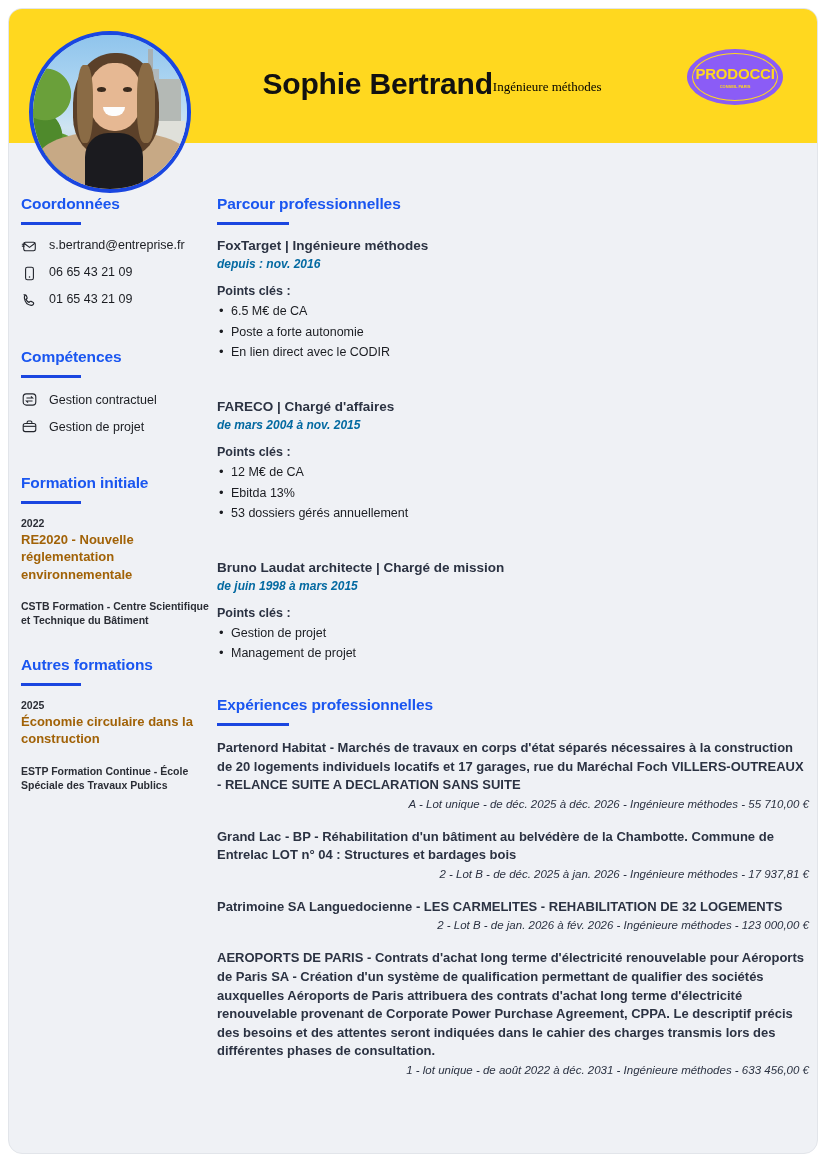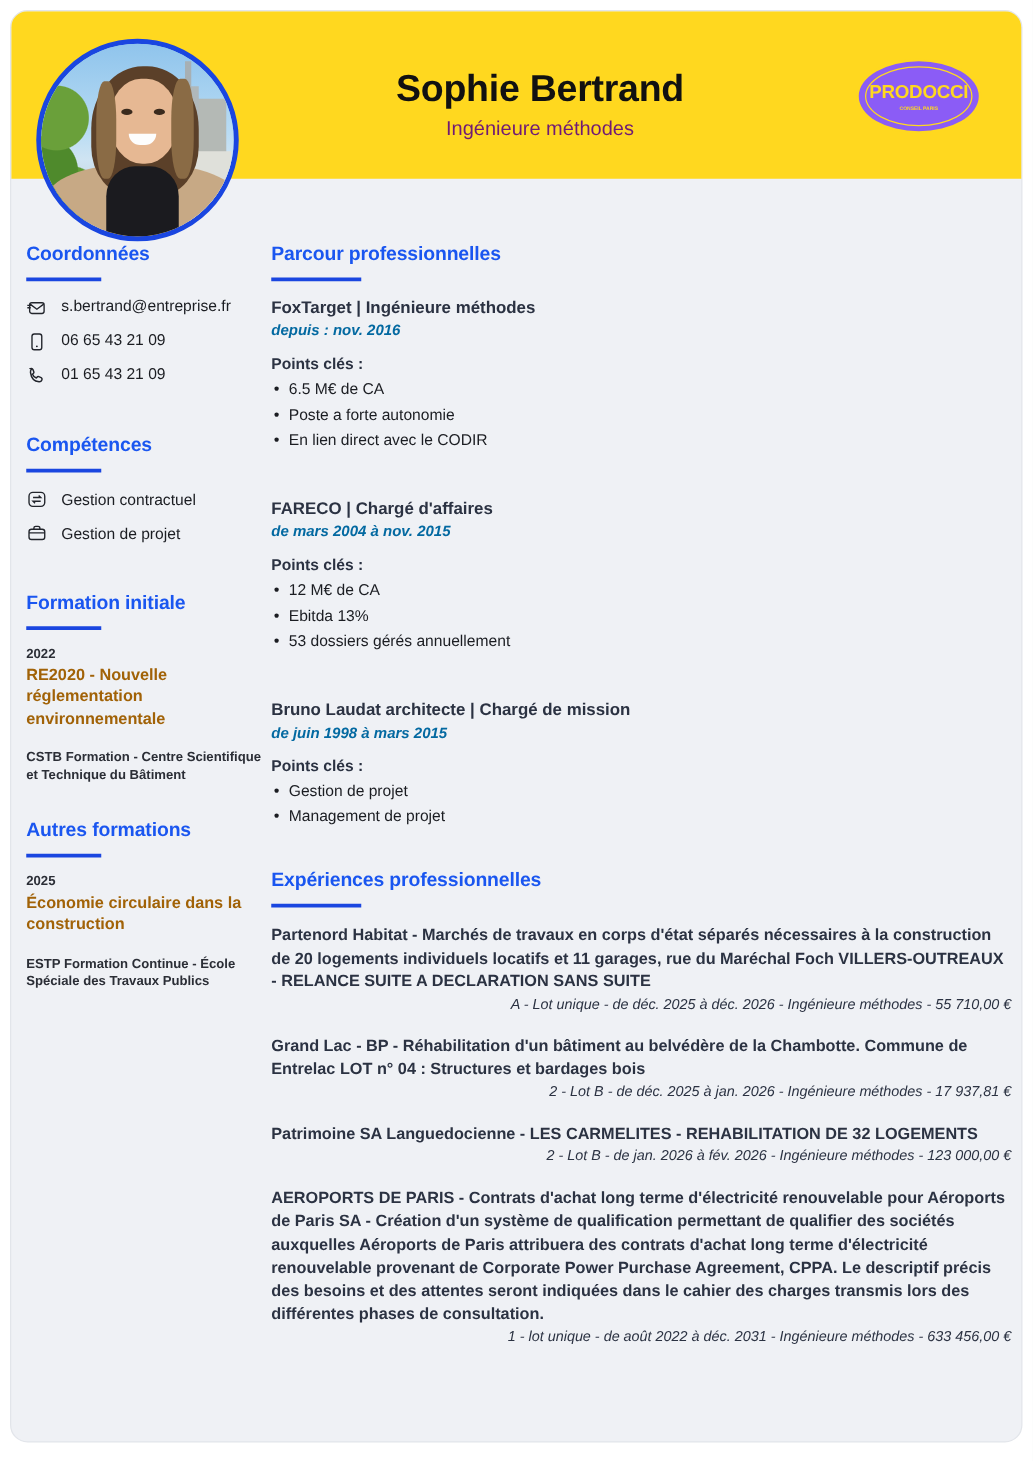--- a/index.html
+++ b/index.html
@@ -53,27 +53,27 @@
   .ph-neck { position:absolute; left:62px; bottom:36px; width:38px; height:30px; background:#d9ab8c; }
   .ph-hair { position:absolute; left:40px; top:18px; width:86px; height:104px; background:#5b4029; border-radius:48% 48% 38% 38%; }
   .ph-hairl { position:absolute; left:44px; top:30px; width:16px; height:78px; background:#8a6b45; border-radius:40%; }
   .ph-hairr { position:absolute; left:104px; top:28px; width:18px; height:80px; background:#8a6b45; border-radius:40%; }
   .ph-face { position:absolute; left:55px; top:28px; width:54px; height:68px; background:#e6b893; border-radius:46% 46% 48% 48%; }
   .ph-eyeL { position:absolute; left:64px; top:52px; width:9px; height:5px; background:#3a2a1d; border-radius:50%; }
   .ph-eyeR { position:absolute; left:90px; top:52px; width:9px; height:5px; background:#3a2a1d; border-radius:50%; }
   .ph-smile { position:absolute; left:70px; top:72px; width:22px; height:9px; background:#fdfdfd; border-radius:0 0 11px 11px; }
   .hdr-center {
     position:absolute; left:198px; top:0; width:450px; height:149px;
-    display:flex; flex-direction:column; align-items:center; justify-content:center;
+    display:flex; flex-direction:row; align-items:center; justify-content:center;
   }
   .hdr-name {
     font-size:30px; font-weight:bold; color:#111111;
     letter-spacing:-0.2px; line-height:1.1;
   }
-  .hdr-role { font-size:16px; color:#701a75; margin-top:7px; }
+  .hdr-role { font-size:13px; color:#000000; margin-top:7px;font-family:Liberation Serif, serif; }
   .logo {
     position:absolute; right:34px; top:38px;
     width:100px; height:60px;
     border-radius:50%;
     background:#8b5cf6;
     border:2px solid #ffd81f;
     display:flex; flex-direction:column;
     align-items:center; justify-content:center;
   }
   .logo::before {
@@ -310,21 +310,21 @@
           </div>
         </div>
 
         <div class="block-gap-lg"></div>
 
         <div>
           <div class="sec-title">Expériences professionnelles</div>
           <div class="sec-rule"></div>
 
           <div class="exp-item">
-            <div class="exp-title">Partenord Habitat - Marchés de travaux en corps d'état séparés nécessaires à la construction de 20 logements individuels locatifs et 11 garages, rue du Maréchal Foch VILLERS-OUTREAUX - RELANCE SUITE A DECLARATION SANS SUITE</div>
+            <div class="exp-title">Partenord Habitat - Marchés de travaux en corps d'état séparés nécessaires à la construction de 20 logements individuels locatifs et 17 garages, rue du Maréchal Foch VILLERS-OUTREAUX - RELANCE SUITE A DECLARATION SANS SUITE</div>
             <div class="exp-sub">A - Lot unique - de déc. 2025 à déc. 2026 - Ingénieure méthodes - 55 710,00 €</div>
           </div>
 
           <div class="exp-item">
             <div class="exp-title">Grand Lac - BP - Réhabilitation d'un bâtiment au belvédère de la Chambotte. Commune de Entrelac LOT n° 04 : Structures et bardages bois</div>
             <div class="exp-sub">2 - Lot B - de déc. 2025 à jan. 2026 - Ingénieure méthodes - 17 937,81 €</div>
           </div>
 
           <div class="exp-item">
             <div class="exp-title">Patrimoine SA Languedocienne - LES CARMELITES - REHABILITATION DE 32 LOGEMENTS</div>

